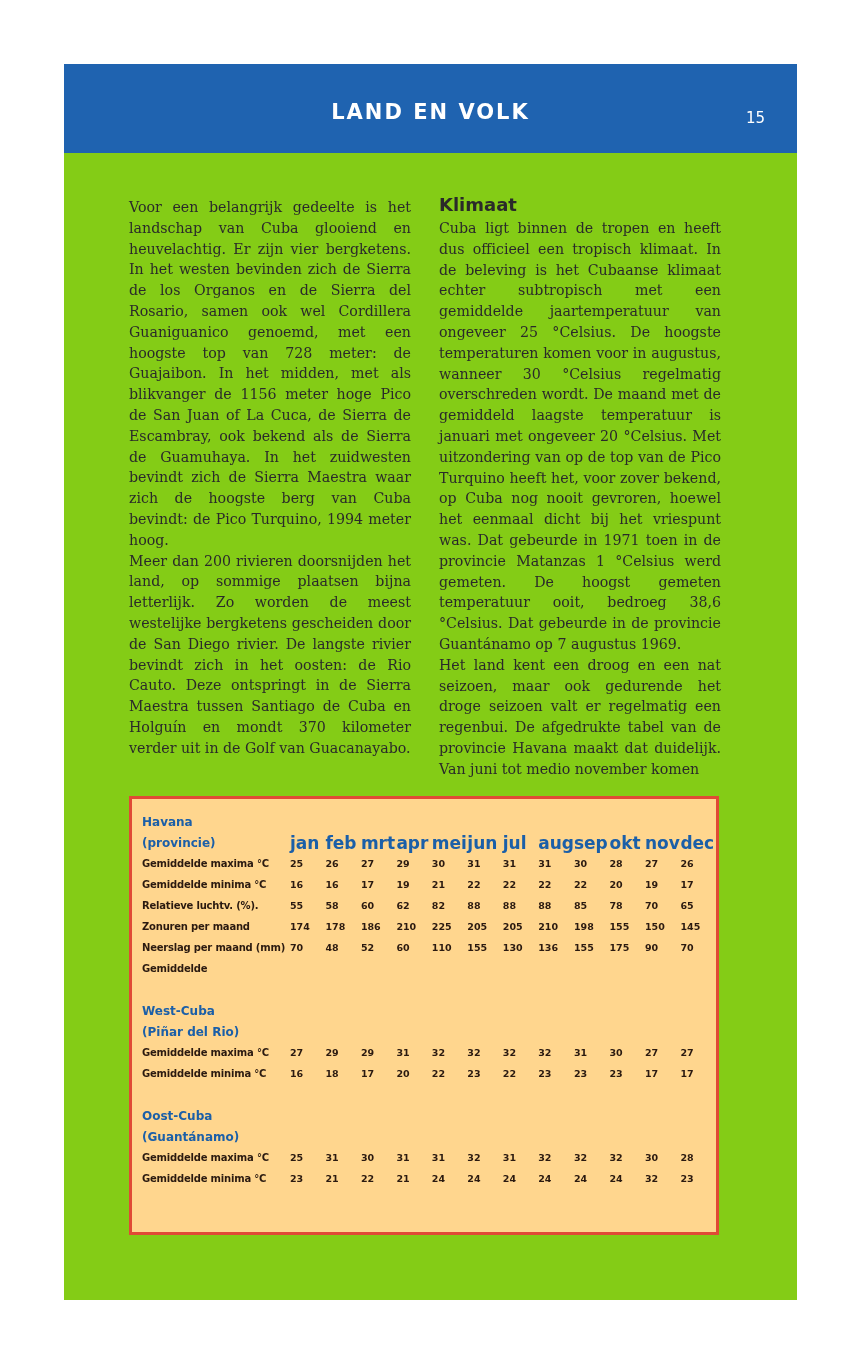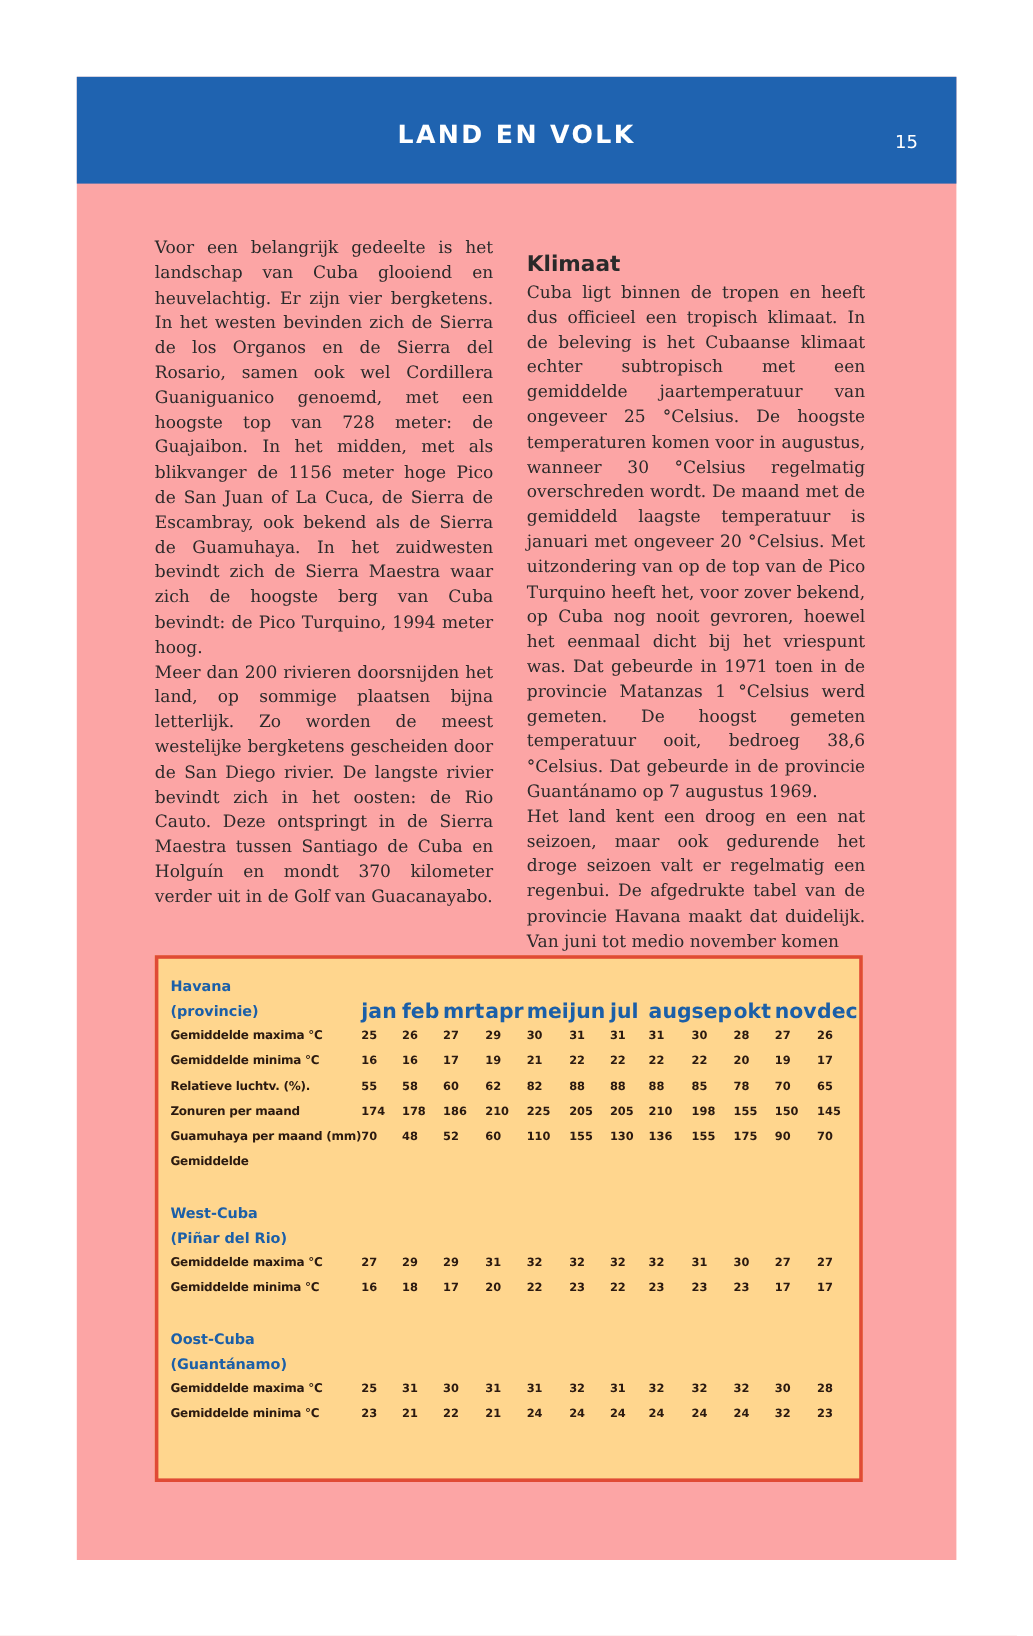--- a/index.html
+++ b/index.html
@@ -1,19 +1,19 @@
 <!DOCTYPE html>
 <html><head>
   <meta charset="utf-8">
   <style>
     html, body { margin: 0; padding: 0; background: #ffffff; }
     body { width: 861px; height: 1363px; position: relative; overflow: hidden; }
     .page {
       position: absolute; left: 64px; top: 64px; width: 733px; height: 1236px;
-      background: #fca5a5;
+      background: #84cc16;
     }
     .banner {
       position: absolute; left: 0; top: 0; width: 733px; height: 89px;
       background: #1f63b0;
     }
     .banner-title {
       position: absolute; left: 0; right: 0; top: 36px; text-align: center;
       color: #ffffff; font-family: "DejaVu Sans", sans-serif; font-weight: bold;
       font-size: 21px; letter-spacing: 2px;
     }
@@ -24,21 +24,21 @@
     .col {
       position: absolute; top: 133px; width: 282px;
       font-family: "DejaVu Serif", serif; font-size: 14.2px; line-height: 20.8px;
       color: #2a2a2a; text-align: justify;
     }
     .col-left { left: 65px; }
     .col-right { left: 375px; top: 130px; }
     .col p { margin: 0; }
     .section-heading {
       font-family: "DejaVu Sans", sans-serif; font-weight: bold; font-size: 18px;
-      color: #2a2a2a; margin: 16px 0 2px 0; line-height: 22px; text-align: left;
+      color: #2a2a2a; margin: 0 0 2px 0; line-height: 22px; text-align: left;
     }
     .climate-box {
       position: absolute; left: 65px; top: 732px; width: 584px; height: 433px;
       background: #ffd68e; border: 3px solid #e04a35; box-sizing: content-box;
       font-family: "DejaVu Sans", sans-serif;
     }
     .climate-table { position: absolute; left: 10px; top: 12px; border-collapse: collapse; }
     .climate-table td {
       padding: 0; height: 21px; font-size: 9.5px; font-weight: bold; color: #2b1a10;
       white-space: nowrap; vertical-align: middle;
@@ -144,21 +144,21 @@
             <td class="num">225</td>
             <td class="num">205</td>
             <td class="num">205</td>
             <td class="num">210</td>
             <td class="num">198</td>
             <td class="num">155</td>
             <td class="num">150</td>
             <td class="num">145</td>
           </tr>
           <tr>
-            <td class="label">Guamuhaya per maand (mm)</td>
+            <td class="label">Neerslag per maand (mm)</td>
             <td class="num">70</td>
             <td class="num">48</td>
             <td class="num">52</td>
             <td class="num">60</td>
             <td class="num">110</td>
             <td class="num">155</td>
             <td class="num">130</td>
             <td class="num">136</td>
             <td class="num">155</td>
             <td class="num">175</td>

